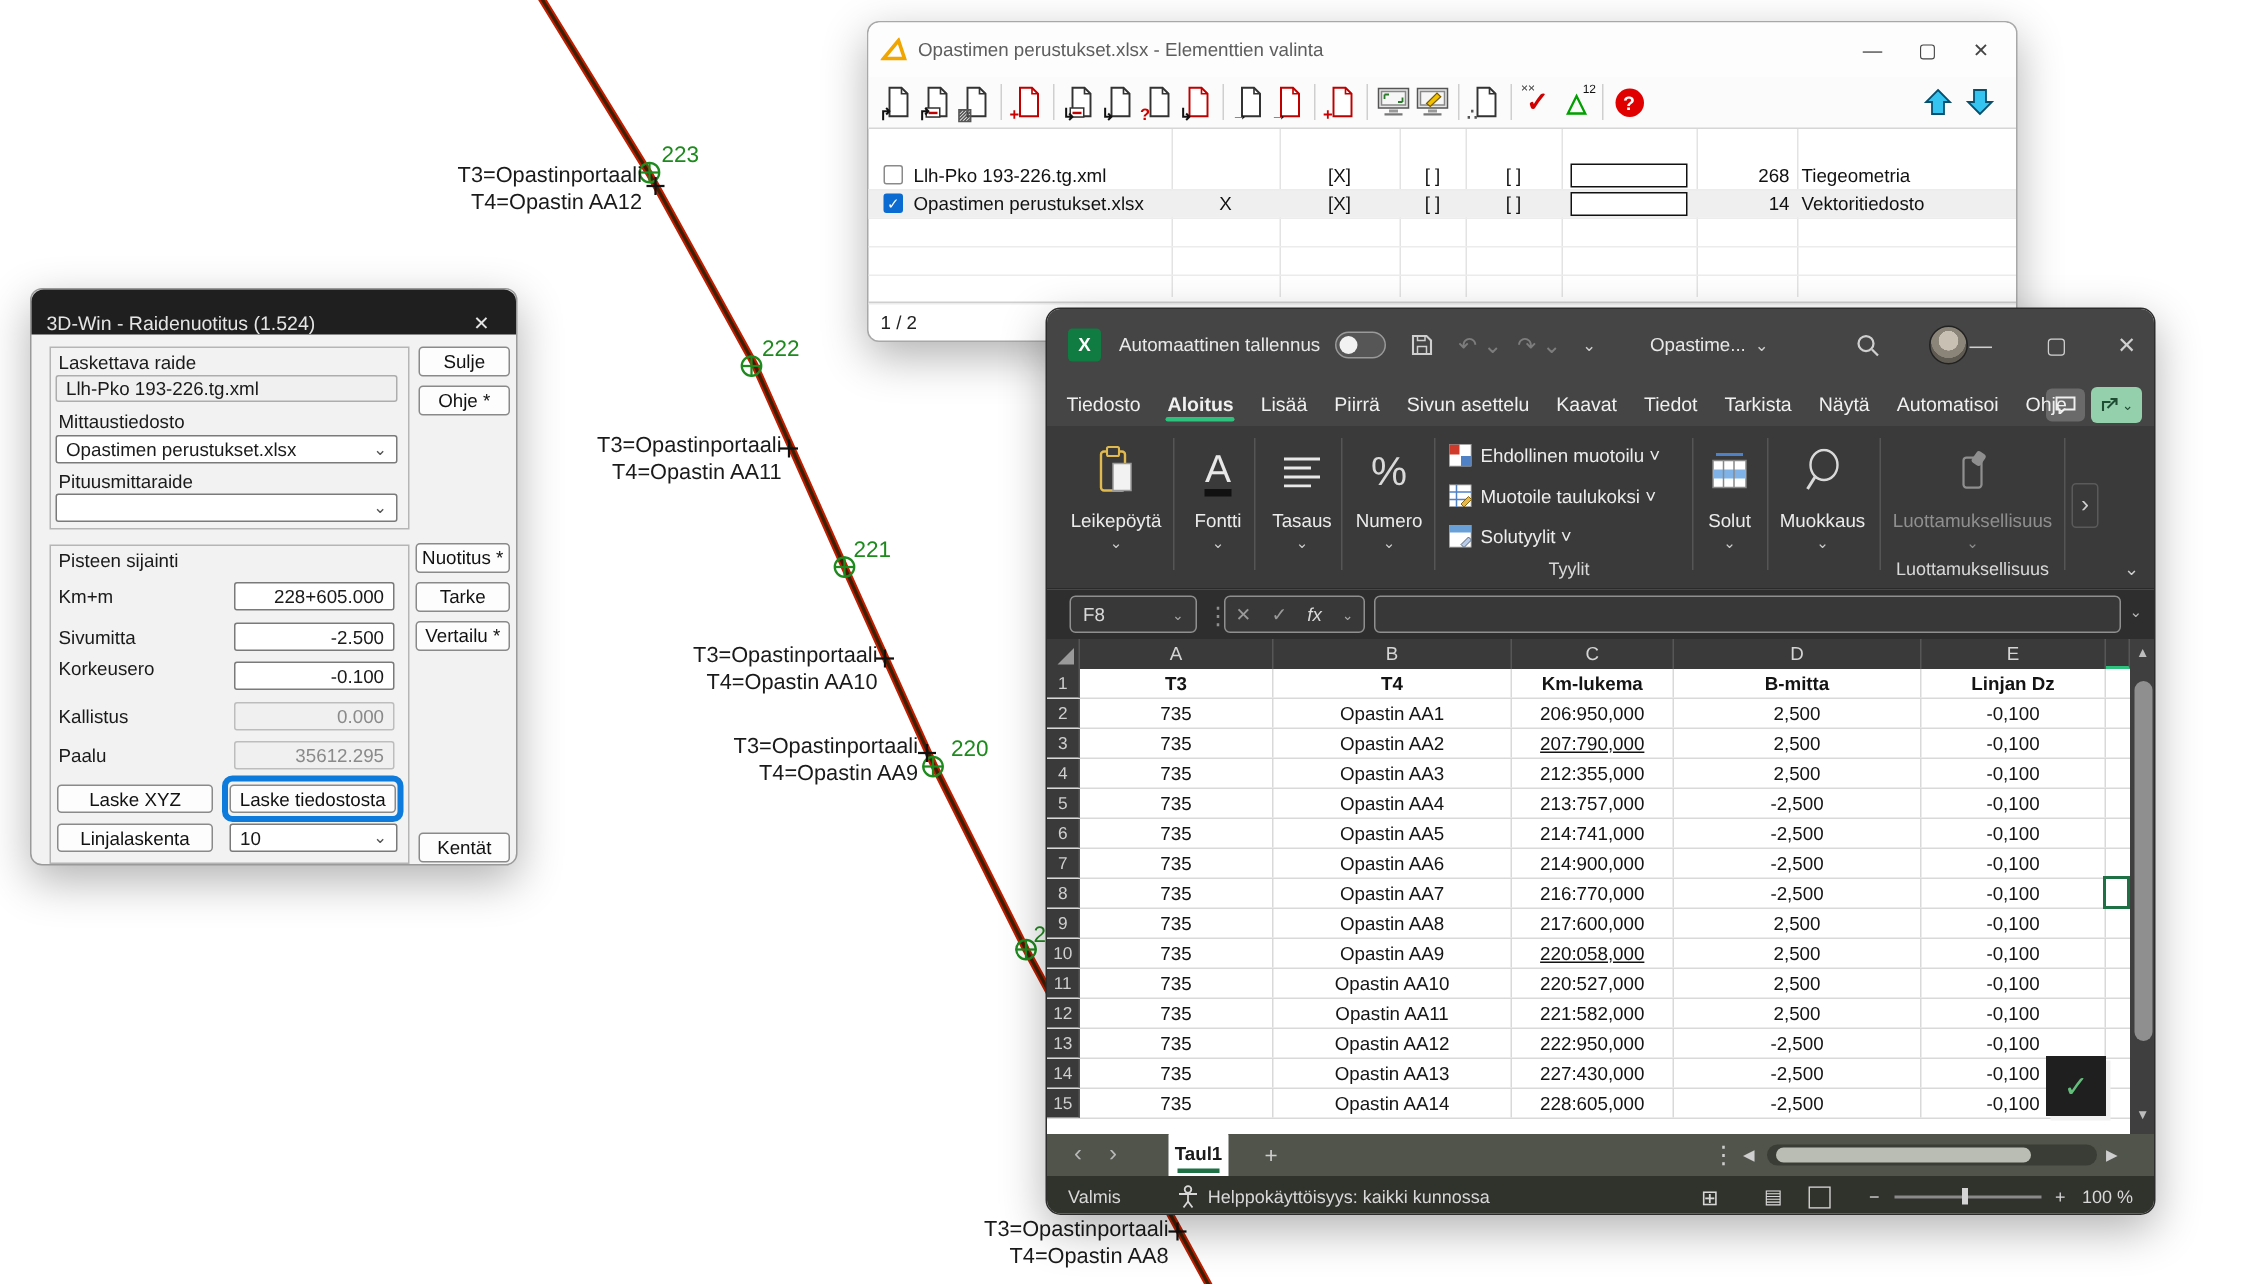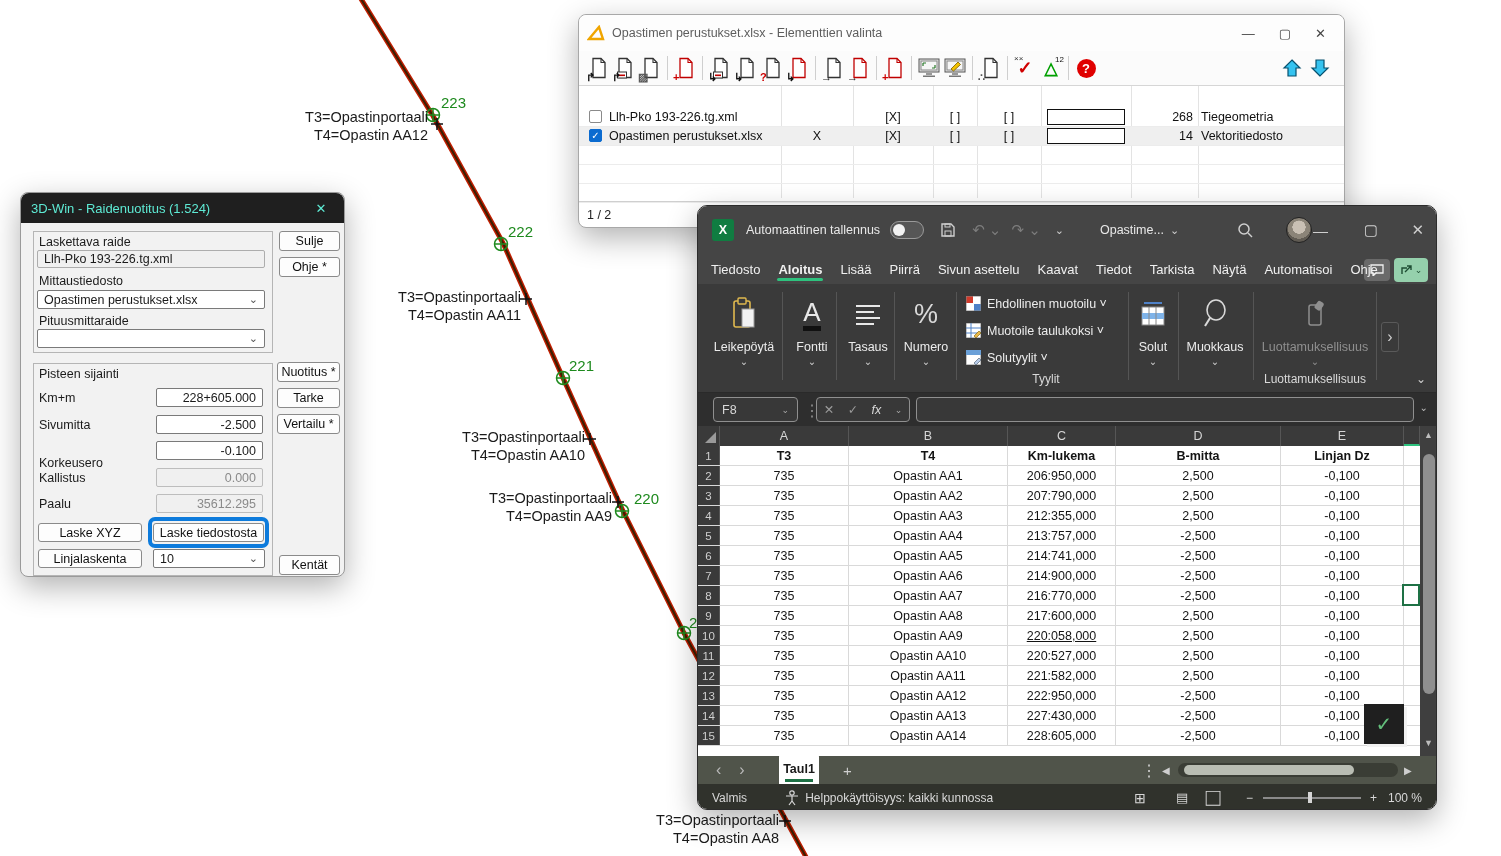--- a/index.html
+++ b/index.html
@@ -8,21 +8,21 @@
   svg text{font-family:"Liberation Sans",sans-serif;}
 
   
   .cadlabel{position:absolute;width:200px;text-align:right;font-size:14.5px;line-height:18px;color:#1a1a1a;z-index:2;}
 
   
   .win{position:absolute;box-shadow:0 10px 30px rgba(0,0,0,.30);}
 
   
   #dlg{left:20px;top:192px;width:325px;height:385px;background:#f2f2f2;border:1px solid #9a9a9a;border-radius:8px;z-index:25;font-size:12.5px;color:#1a1a1a;}
-  #dlg .title{height:30px;background:#1f1f1f;color:#5eead4;border-radius:8px 8px 0 0;display:flex;align-items:center;padding:0 10px;font-size:13px;}
+  #dlg .title{height:30px;background:#1f1f1f;color:#e5e5e5;border-radius:8px 8px 0 0;display:flex;align-items:flex-end;padding:0 10px;font-size:13px;}
   #dlg .title .x{margin-left:auto;width:26px;text-align:center;cursor:default;font-size:13px;}
   .grp{position:absolute;border:1px solid #b5b5b5;background:#f2f2f2;}
   .dlbl{position:absolute;color:#1a1a1a;}
   .dfield{position:absolute;background:#fff;border:1px solid #7a7a7a;font-size:12.5px;display:flex;align-items:center;padding:0 6px;border-radius:2px;}
   .dfield.ro{background:#f0f0f0;border-color:#adadad;}
   .dfield.dis{background:#f0f0f0;border-color:#bdbdbd;color:#8a8a8a;}
   .dfield.num{justify-content:flex-end;}
   .combo .chev{margin-left:auto;color:#555;font-size:11px;}
   .dbtn{position:absolute;background:#fdfdfd;border:1px solid #8a8a8a;border-radius:3px;font-size:12.5px;display:flex;align-items:center;justify-content:center;color:#111;}
   .hl{position:absolute;border:4px solid #0d7bdc;border-radius:7px;background:transparent;}
@@ -187,21 +187,21 @@
     <div class="dbtn" style="left:258px;top:38px;width:61px;height:20px">Sulje</div>
     <div class="dbtn" style="left:258px;top:64px;width:61px;height:20px">Ohje *</div>
 
     <div class="grp" style="left:12px;top:170px;width:240px;height:213px"></div>
     <div class="dlbl" style="left:18px;top:174px">Pisteen sijainti</div>
 
     <div class="dlbl" style="left:18px;top:198px">Km+m</div>
     <div class="dfield num" style="left:135px;top:195px;width:107px;height:19px">228+605.000</div>
     <div class="dlbl" style="left:18px;top:225px">Sivumitta</div>
     <div class="dfield num" style="left:135px;top:222px;width:107px;height:19px">-2.500</div>
-    <div class="dlbl" style="left:18px;top:263px">Korkeusero</div>
+    <div class="dlbl" style="left:18px;top:246px">Korkeusero</div>
     <div class="dfield num" style="left:135px;top:248px;width:107px;height:19px">-0.100</div>
     <div class="dlbl" style="left:18px;top:278px">Kallistus</div>
     <div class="dfield num dis" style="left:135px;top:275px;width:107px;height:19px">0.000</div>
     <div class="dlbl" style="left:18px;top:304px">Paalu</div>
     <div class="dfield num dis" style="left:135px;top:301px;width:107px;height:19px">35612.295</div>
 
     <div class="dbtn" style="left:17px;top:330px;width:104px;height:19px">Laske XYZ</div>
     <div class="hl" style="left:127px;top:324px;width:121px;height:31px"></div>
     <div class="dbtn" style="left:132px;top:330px;width:111px;height:19px">Laske tiedostosta</div>
     <div class="dbtn" style="left:17px;top:356px;width:104px;height:19px">Linjalaskenta</div>
@@ -626,21 +626,21 @@
           <div class="xcell" style="width: 159px;">Opastin AA1</div>
           <div class="xcell" style="width: 108px;">206:950,000</div>
           <div class="xcell" style="width: 165px;">2,500</div>
           <div class="xcell" style="width: 123px;">-0,100</div>
           <div class="xcell fsliver"></div>
         </div>
         <div class="xrow">
           <div class="xrnum">3</div>
           <div class="xcell" style="width: 129px;">735</div>
           <div class="xcell" style="width: 159px;">Opastin AA2</div>
-          <div class="xcell" style="width: 108px;">207:790,000</div>
+          <div class="xcell" style="width: 108px; text-decoration: underline;">207:790,000</div>
           <div class="xcell" style="width: 165px;">2,500</div>
           <div class="xcell" style="width: 123px;">-0,100</div>
           <div class="xcell fsliver"></div>
         </div>
         <div class="xrow">
           <div class="xrnum">4</div>
           <div class="xcell" style="width: 129px;">735</div>
           <div class="xcell" style="width: 159px;">Opastin AA3</div>
           <div class="xcell" style="width: 108px;">212:355,000</div>
           <div class="xcell" style="width: 165px;">2,500</div>

